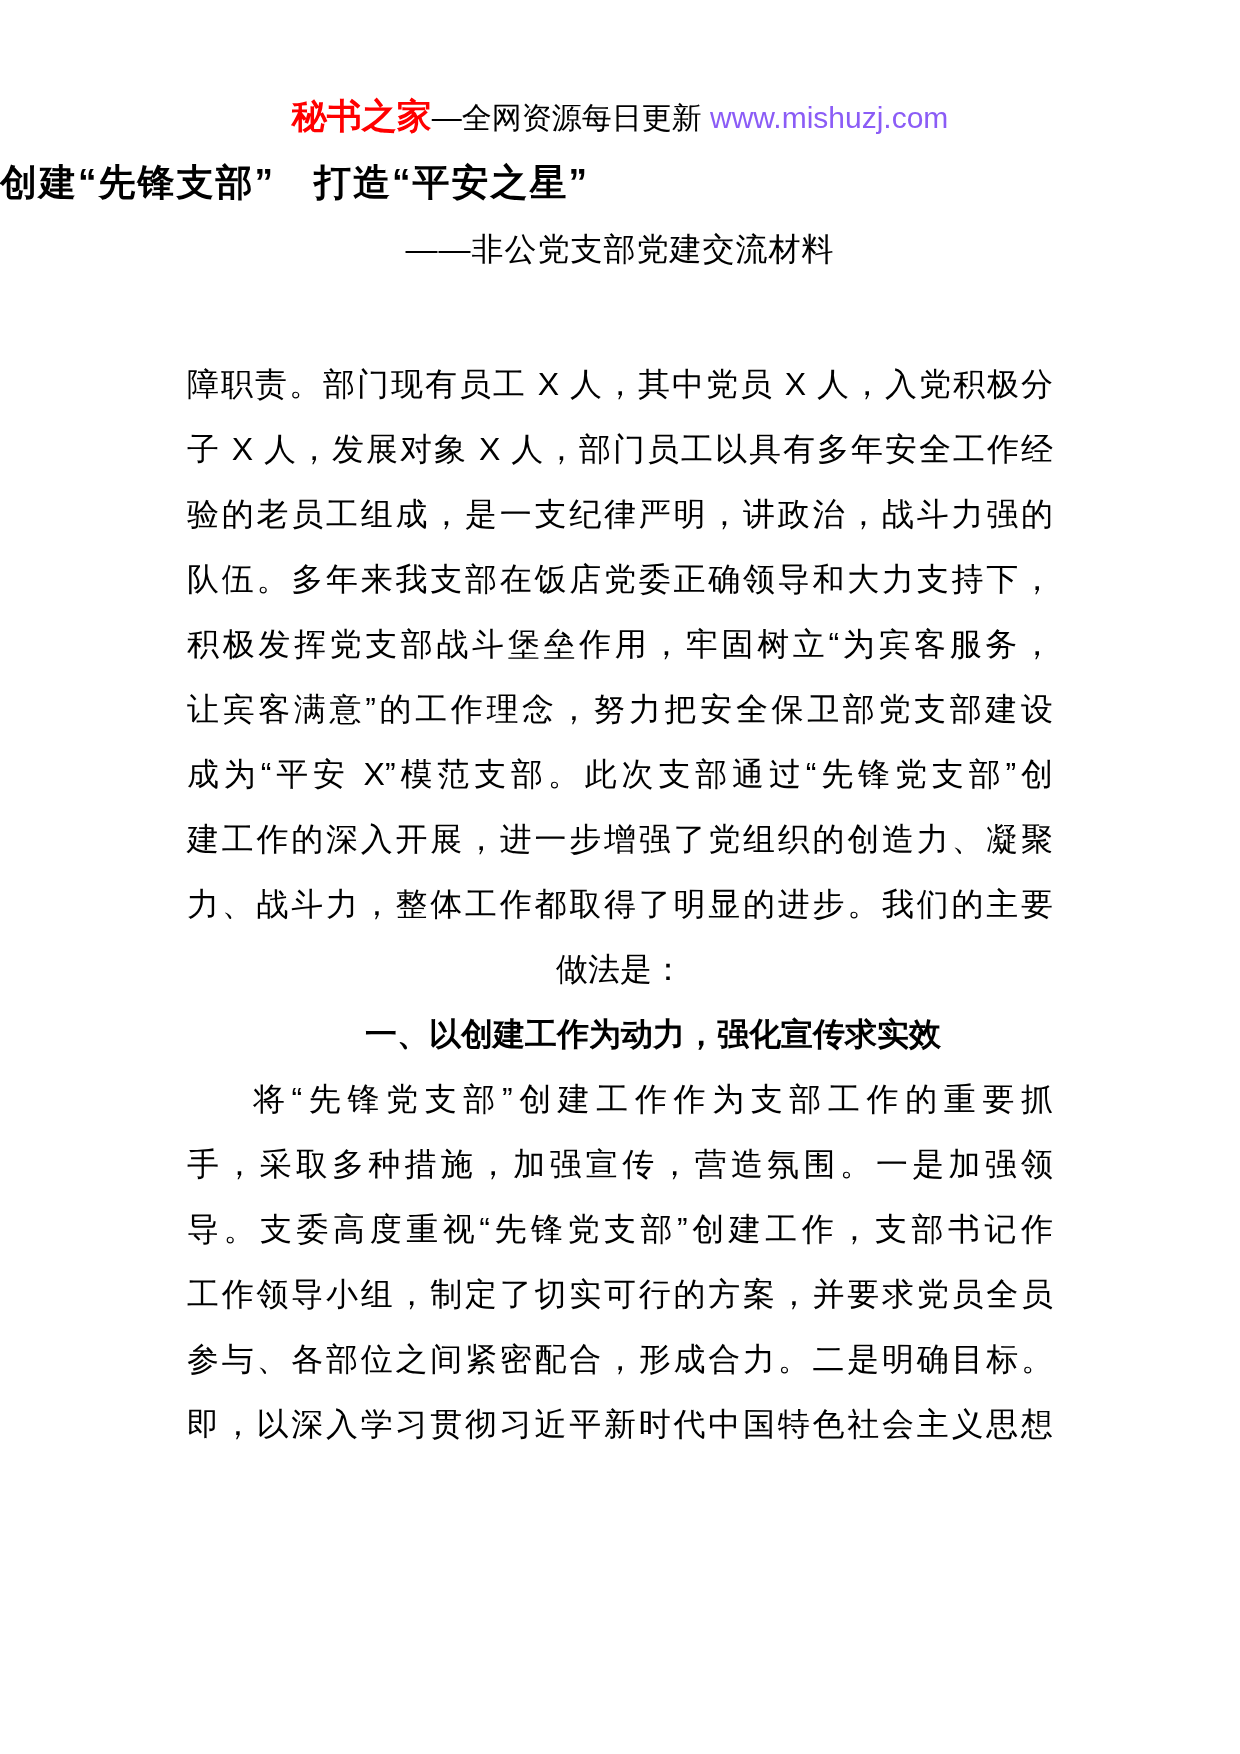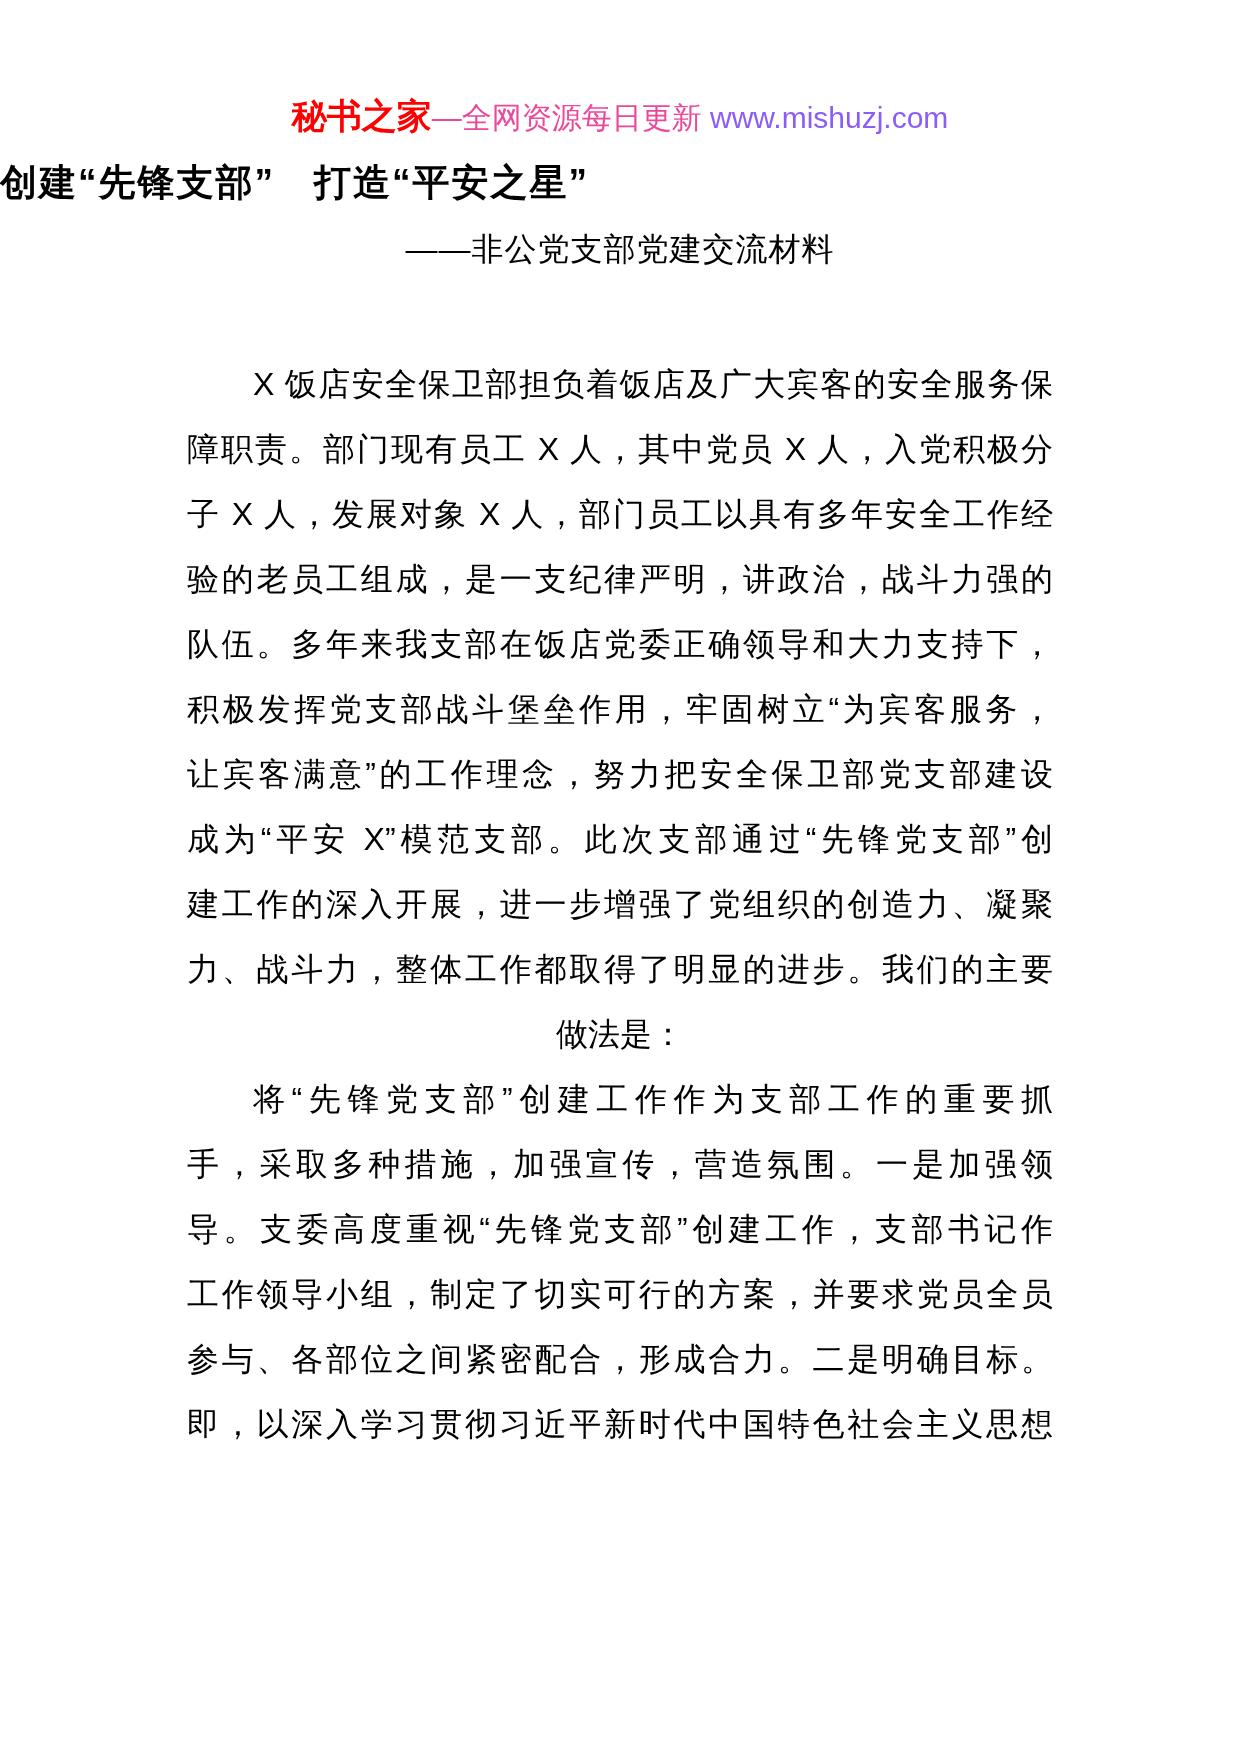--- a/index.html
+++ b/index.html
@@ -21,21 +21,21 @@
     text-align: center;
     font-size: 30px;
     line-height: 44px;
     white-space: nowrap;
   }
   .brand {
     color: #ff0000;
     font-weight: bold;
     font-size: 35px;
   }
-  .tagline { color: #ec4899; margin-top: 24px; }
+  .tagline { color: #000000; margin-top: 24px; }
   .url { color: #0000ff; }
   .title {
     position: absolute;
     top: 157px;
     left: 0;
     width: 100%;
     margin: 0;
     text-align: left;
     font-size: 37px;
     font-weight: bold;
@@ -77,31 +77,31 @@
 </head>
 <body>
 
 <div class="page" style="background: rgb(255, 255, 255); color: rgb(0, 0, 0);">
   <div class="header">
     <span class="brand" style="color: rgb(255, 0, 0);">秘书之家</span><span class="tagline">—全网资源每日更新 </span><span class="url" style="color: #8b5cf6;">www.mishuzj.com</span>
   </div>
   <h1 class="title">创建“先锋支部”　打造“平安之星”</h1>
   <h2 class="subtitle">——非公党支部党建交流材料</h2>
   <div class="body" id="doc-body">
-      <div class="line fill indent">X 饭店安全保卫部担负着饭店及广大宾客的安全服务保</div>
       <div class="line fill">障职责。部门现有员工 X 人，其中党员 X 人，入党积极分</div>
       <div class="line fill">子 X 人，发展对象 X 人，部门员工以具有多年安全工作经</div>
       <div class="line fill">验的老员工组成，是一支纪律严明，讲政治，战斗力强的</div>
       <div class="line fill">队伍。多年来我支部在饭店党委正确领导和大力支持下，</div>
       <div class="line fill">积极发挥党支部战斗堡垒作用，牢固树立“为宾客服务，</div>
       <div class="line fill">让宾客满意”的工作理念，努力把安全保卫部党支部建设</div>
       <div class="line fill">成为“平安 X”模范支部。此次支部通过“先锋党支部”创</div>
       <div class="line fill">建工作的深入开展，进一步增强了党组织的创造力、凝聚</div>
       <div class="line fill">力、战斗力，整体工作都取得了明显的进步。我们的主要</div>
       <div class="line">做法是：</div>
+      <div class="line indent bold">一、以创建工作为动力，强化宣传求实效</div>
       <div class="line fill indent">将“先锋党支部”创建工作作为支部工作的重要抓</div>
       <div class="line fill">手，采取多种措施，加强宣传，营造氛围。一是加强领</div>
       <div class="line fill">导。支委高度重视“先锋党支部”创建工作，支部书记作</div>
       <div class="line fill">工作领导小组，制定了切实可行的方案，并要求党员全员</div>
       <div class="line fill">参与、各部位之间紧密配合，形成合力。二是明确目标。</div>
       <div class="line fill">即，以深入学习贯彻习近平新时代中国特色社会主义思想</div>
     </div>
 </div>
 
 </body></html>

